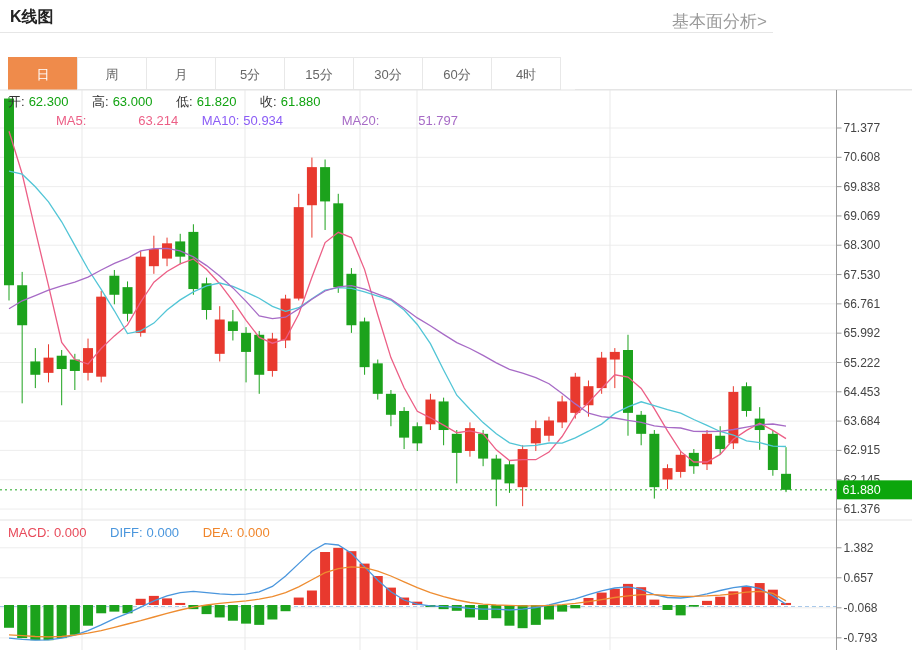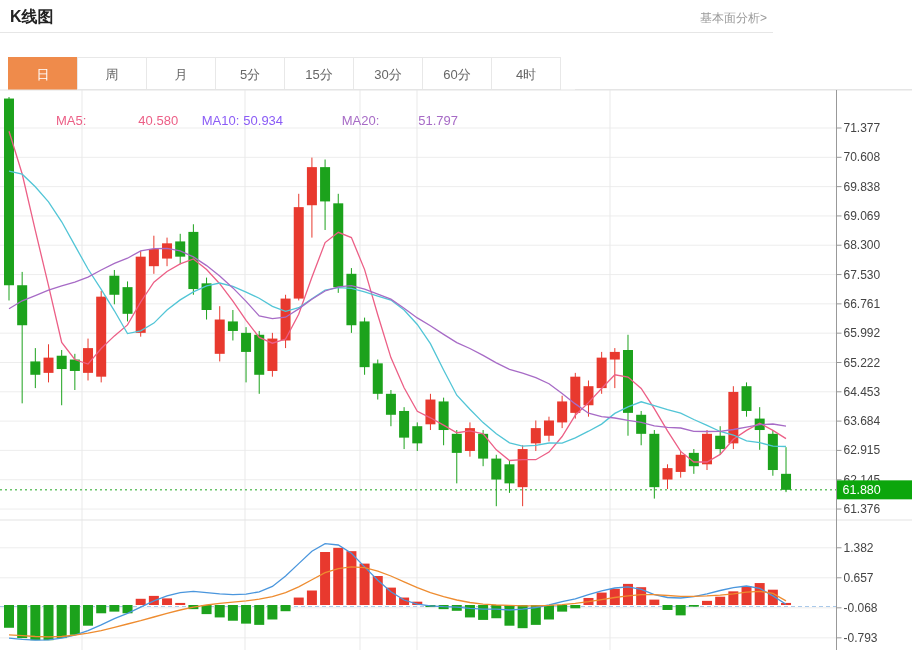--- a/index.html
+++ b/index.html
@@ -1,20 +1,20 @@
 <!DOCTYPE html>
 <html><head>
 <meta charset="utf-8">
 <style>
   html,body{margin:0;padding:0;background:#fff;}
   body{font-family:"Liberation Sans","DejaVu Sans",sans-serif;}
   .page{position:relative;width:912px;height:650px;overflow:hidden;background:#fff;}
   .header{position:absolute;left:0;top:0;width:773px;height:33px;border-bottom:1px solid #e6e6e6;box-sizing:border-box;}
   .title{position:absolute;left:10px;top:7px;font-size:16px;font-weight:bold;color:#222;}
-  .fund-link{position:absolute;right:6px;top:10px;font-size:12px;color:#9a9a9a;cursor:pointer;}
+  .fund-link{position:absolute;right:6px;top:10px;font-size:17px;color:#9a9a9a;cursor:pointer;}
   .tabs{position:absolute;left:8px;top:57px;height:33px;display:flex;}
   .tab{width:70px;height:33px;line-height:33px;text-align:center;font-size:13px;color:#666;
        background:#fff;border:1px solid #e8e8e8;box-sizing:border-box;margin-left:-1px;cursor:pointer;}
   .tab:first-child{margin-left:0;}
   .tab.selected{background:#ef8b4b;border-color:#ef8b4b;color:#fff;}
   .tabs-tail{position:absolute;left:575px;top:89px;width:337px;height:1px;background:#e8e8e8;}
   .chart-wrap{position:absolute;left:0;top:0;width:912px;height:650px;}
   svg{position:absolute;left:0;top:0;}
   .legend{position:absolute;font-size:13px;white-space:nowrap;z-index:5;}
   .legend span{margin-right:4px;}
@@ -297,21 +297,32 @@
         <line x1="836.5" y1="577.8002" x2="841.5" y2="577.8002" stroke="#999999" stroke-width="1"></line>
         <text x="843.5" y="581.8002" fill="#444444" font-size="12">0.657</text>
         <line x1="836.5" y1="607.8152" x2="841.5" y2="607.8152" stroke="#999999" stroke-width="1"></line>
         <text x="843.5" y="611.8152" fill="#444444" font-size="12">-0.068</text>
         <line x1="836.5" y1="637.8302" x2="841.5" y2="637.8302" stroke="#999999" stroke-width="1"></line>
         <text x="843.5" y="641.8302" fill="#444444" font-size="12">-0.793</text>
         <rect x="837" y="480.33569999999975" width="75" height="19" fill="#0ca60c"></rect>
         <text x="842.5" y="494.33569999999975" fill="#fff" font-size="12.5">61.880</text>
       </svg>
 
+    <div class="legend" style="left:8px;top:93px;">
+      <span class="lbl">开:</span><span class="val-green">62.300</span><span class="lg-gap"></span>
+      <span class="lbl">高:</span><span class="val-green">63.000</span><span class="lg-gap"></span>
+      <span class="lbl">低:</span><span class="val-green">61.820</span><span class="lg-gap"></span>
+      <span class="lbl">收:</span><span class="val-green">61.880</span>
+    </div>
 
     <div class="legend" style="left:8px;top:113px;">
-      <span class="ma5">MA5:</span><span class="ma5">40.580</span><span class="lg-gap"></span>
+      <span class="ma5">MA5:</span><span class="ma5">63.214</span><span class="lg-gap"></span>
       <span class="ma10">MA10:</span><span class="ma10">50.934</span><span class="lg-gap"></span>
       <span class="ma20">MA20:</span><span class="ma20">51.797</span>
     </div>
 
+    <div class="legend" style="left:8px;top:525px;">
+      <span class="macd-m">MACD:</span><span class="macd-m">0.000</span><span class="lg-gap"></span>
+      <span class="macd-d">DIFF:</span><span class="macd-d">0.000</span><span class="lg-gap"></span>
+      <span class="macd-e">DEA:</span><span class="macd-e">0.000</span>
+    </div>
   </div>
 </div>
 
 </body></html>

